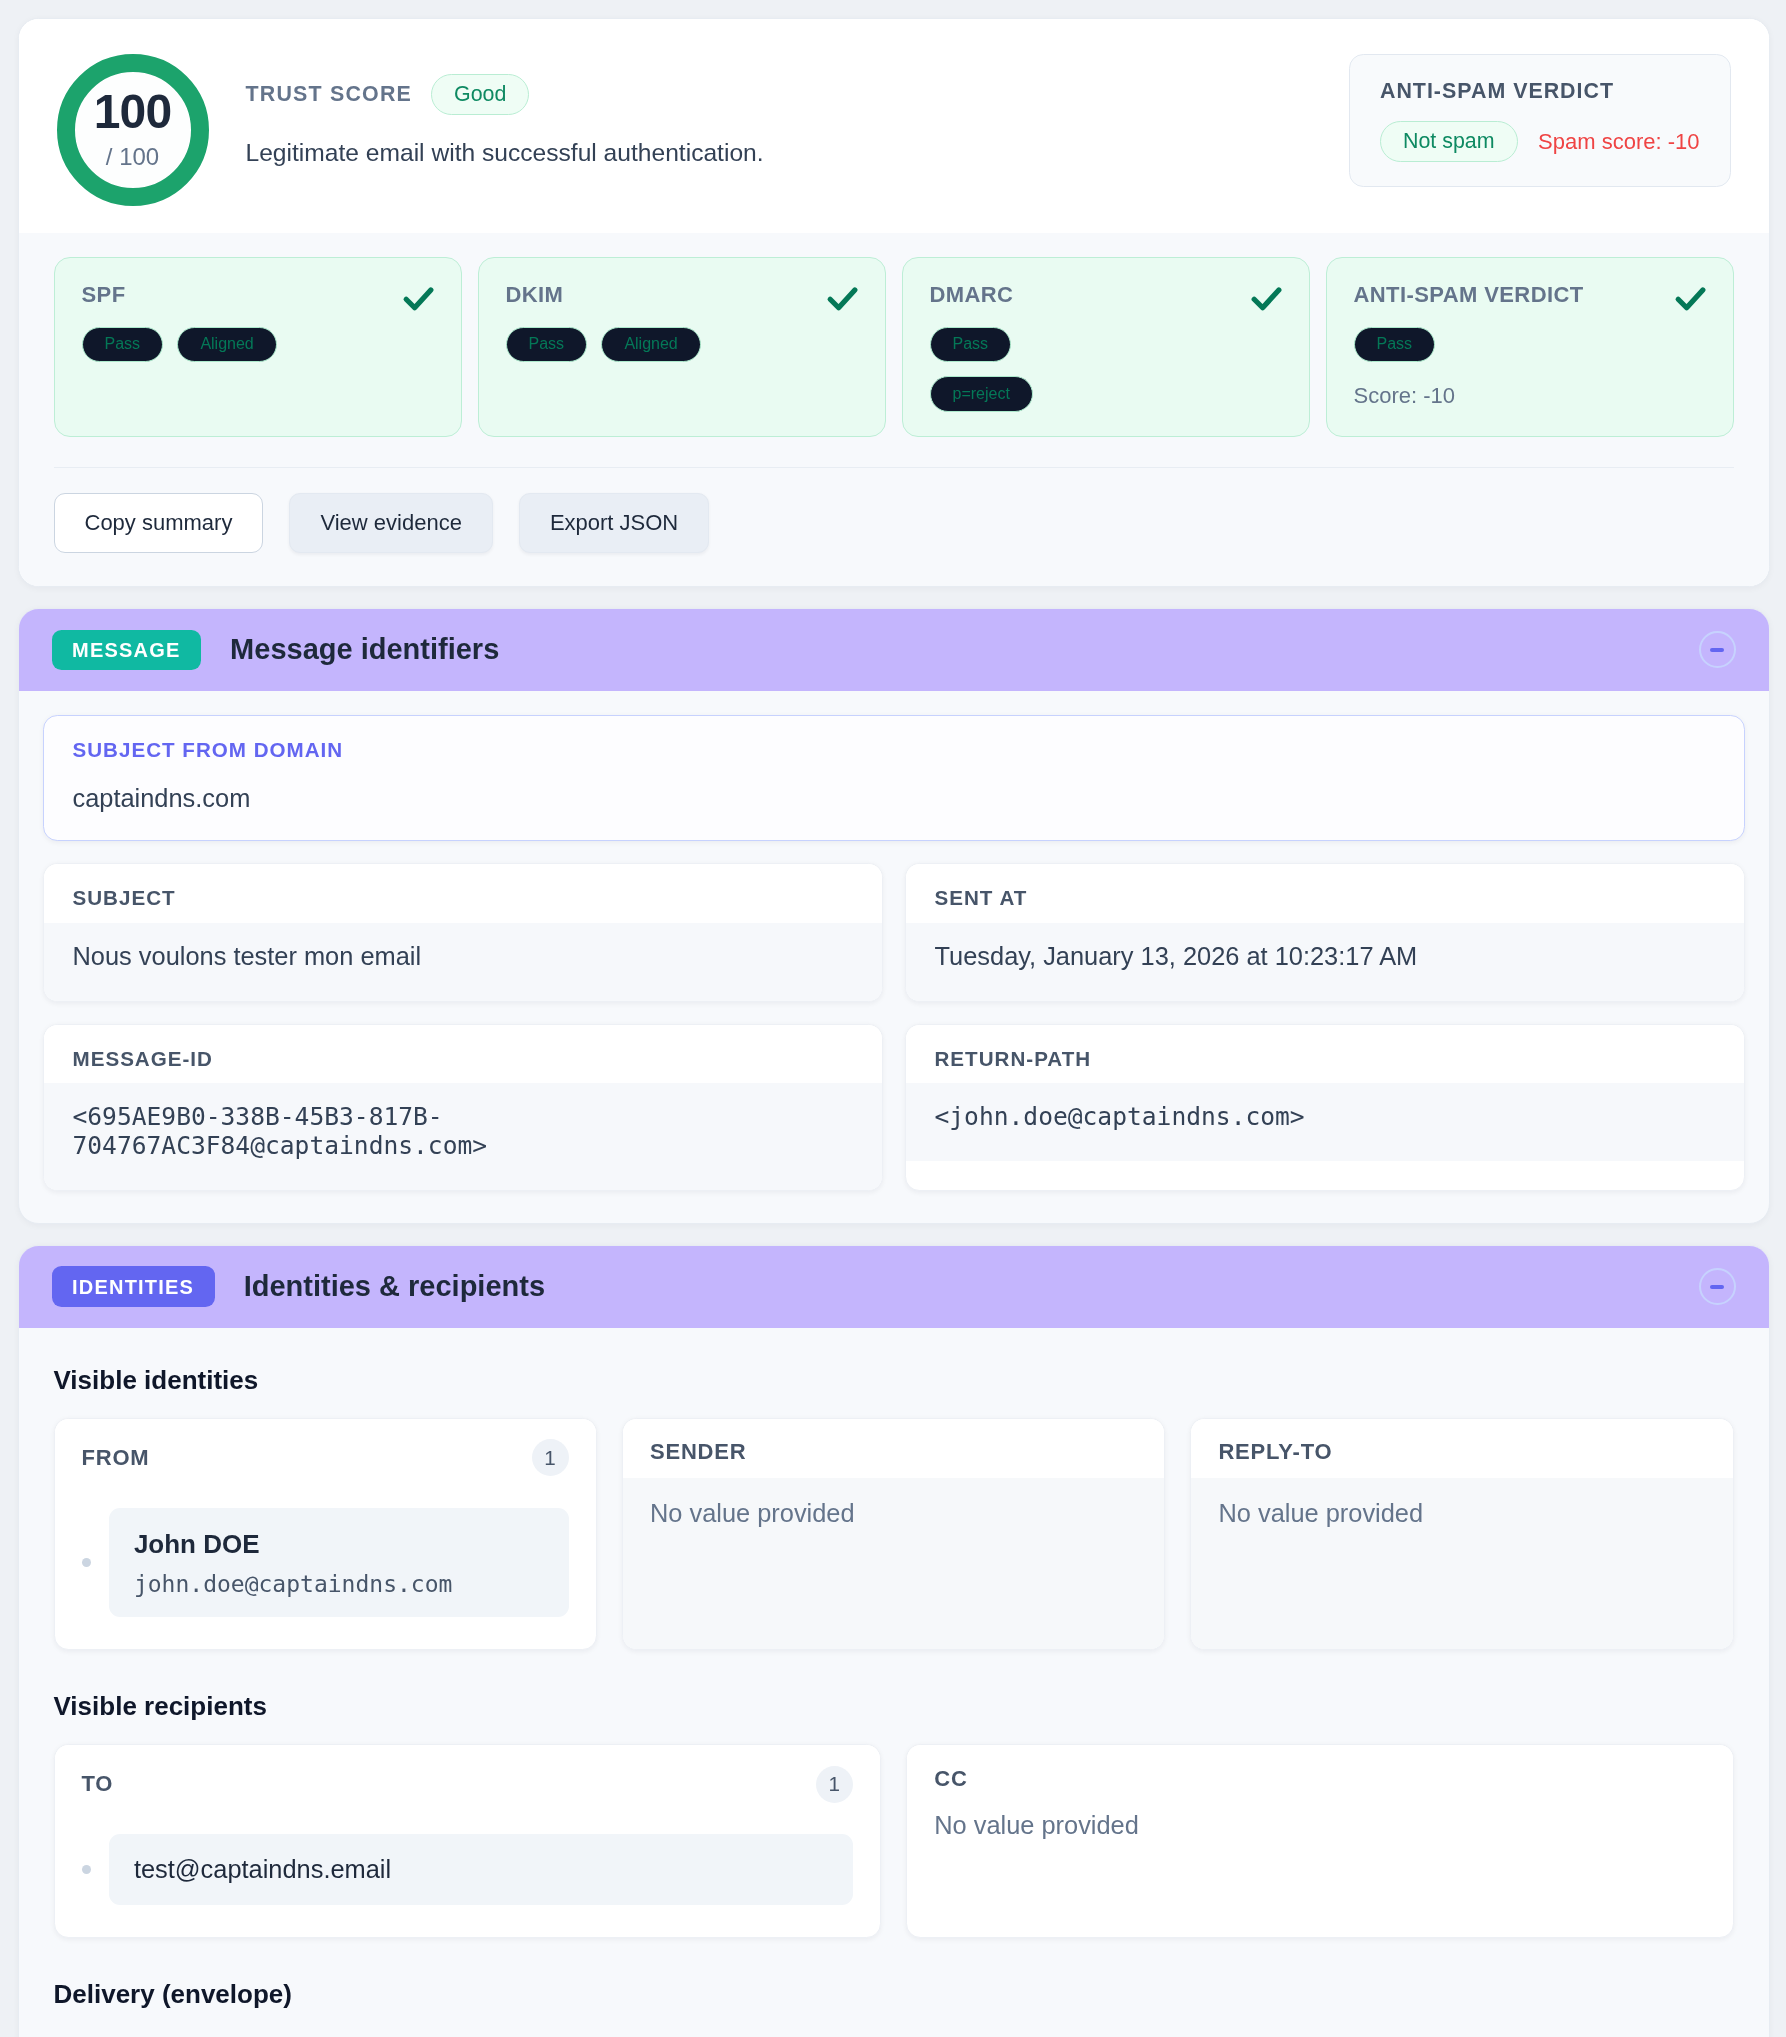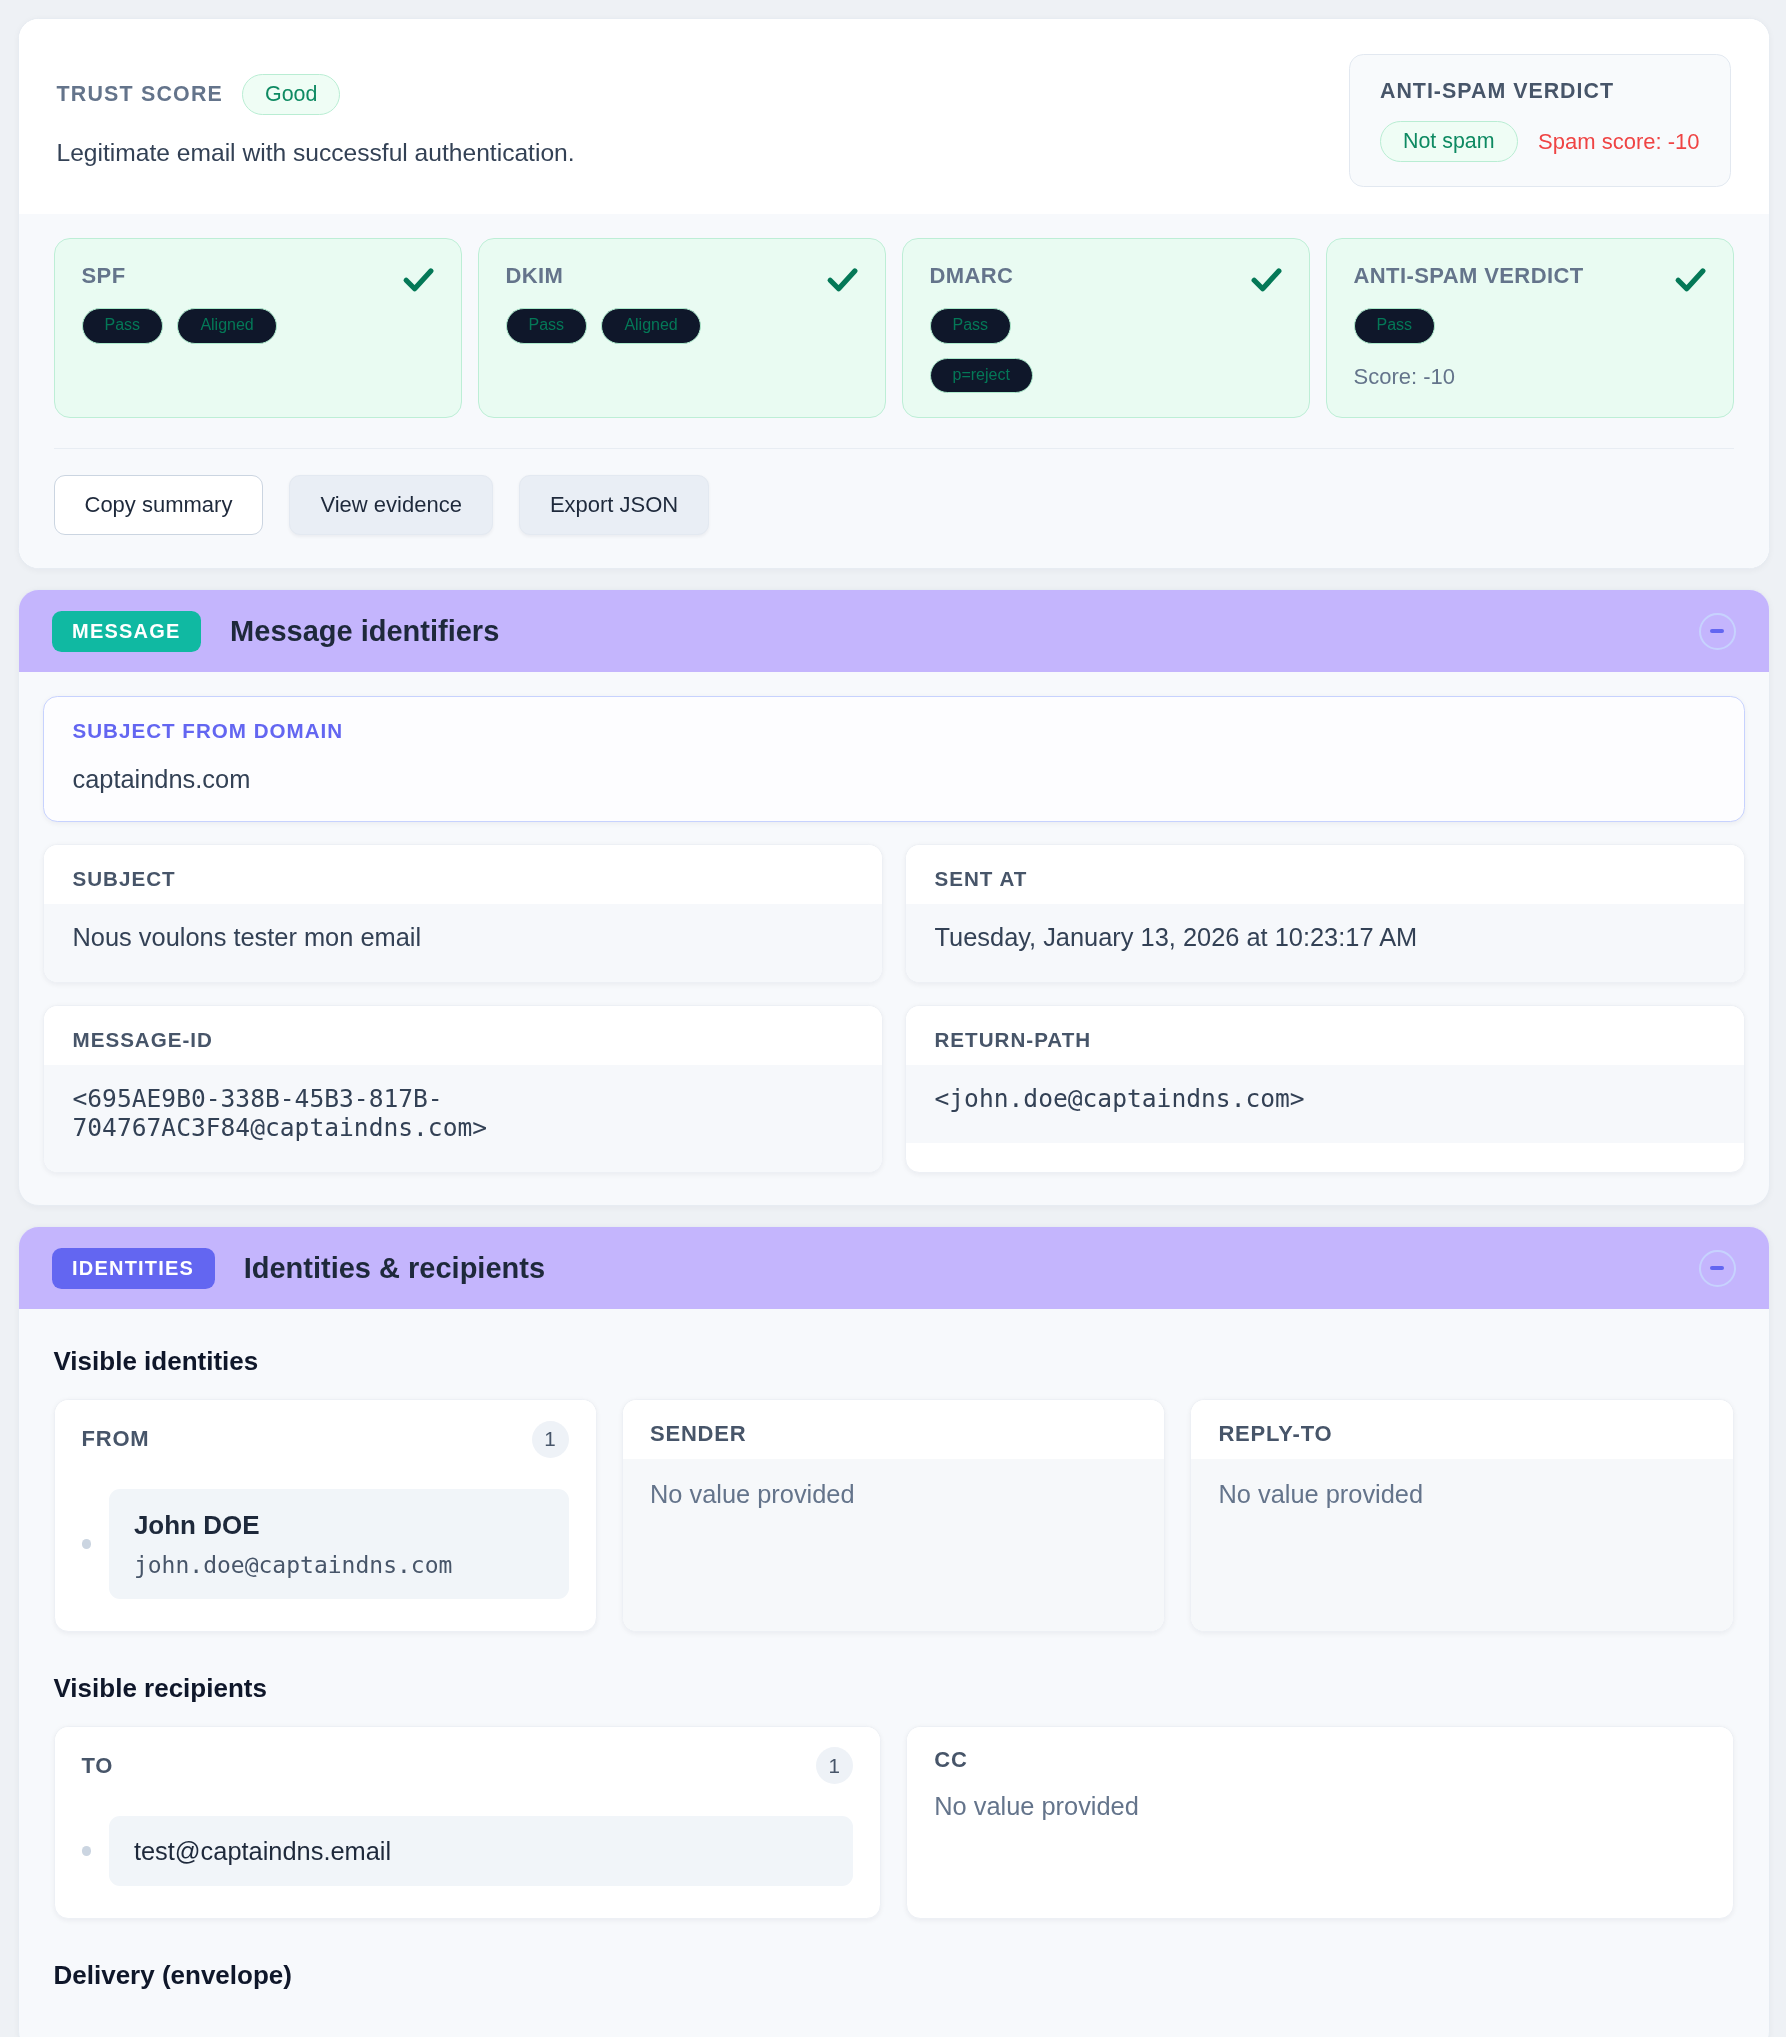--- a/index.html
+++ b/index.html
@@ -84,20 +84,24 @@
   .card-cc { background:#ffffff; }
   .card-cc .cc-body { padding:6.4px 27px 32px; }
 </style>
 </head>
 <body>
 
 <div class="page">
 
   <div class="summary-card">
     <div class="summary-header">
+      <div class="score-ring">
+        <div class="score-number">100</div>
+        <div class="score-denom">/ 100</div>
+      </div>
       <div class="trust-block">
         <div class="trust-row">
           <span class="trust-label">TRUST SCORE</span>
           <span class="pill-green">Good</span>
         </div>
         <div class="trust-desc">Legitimate email with successful authentication.</div>
       </div>
       <div class="verdict-box">
         <div class="verdict-title">ANTI-SPAM VERDICT</div>
         <div class="verdict-row">

